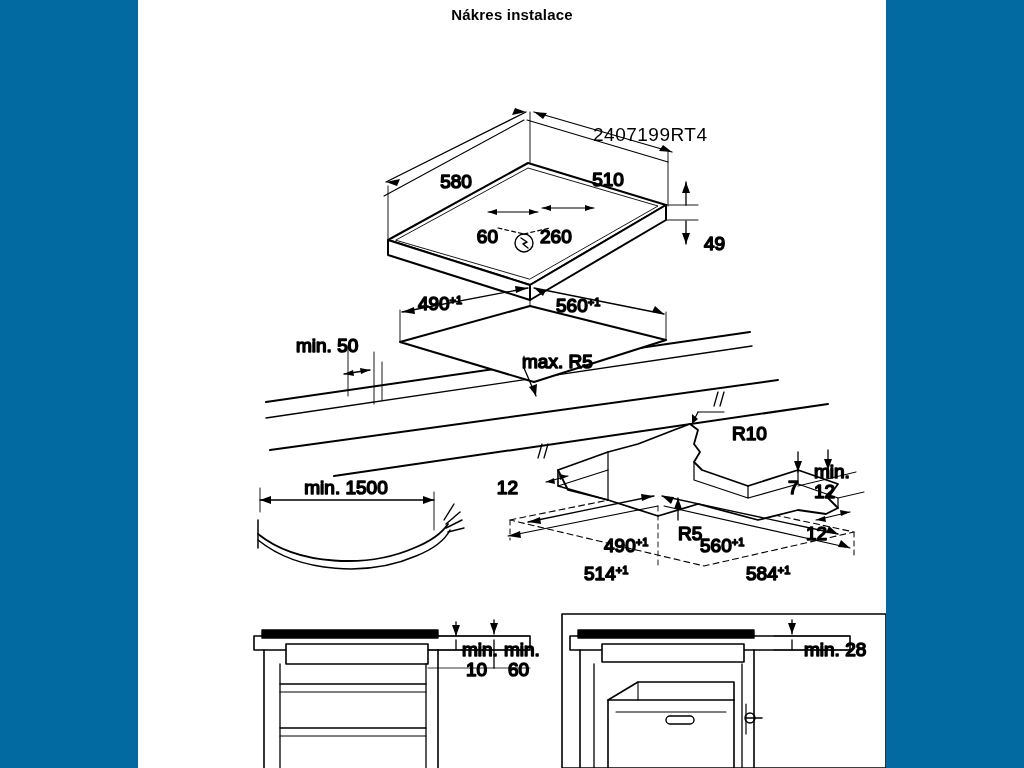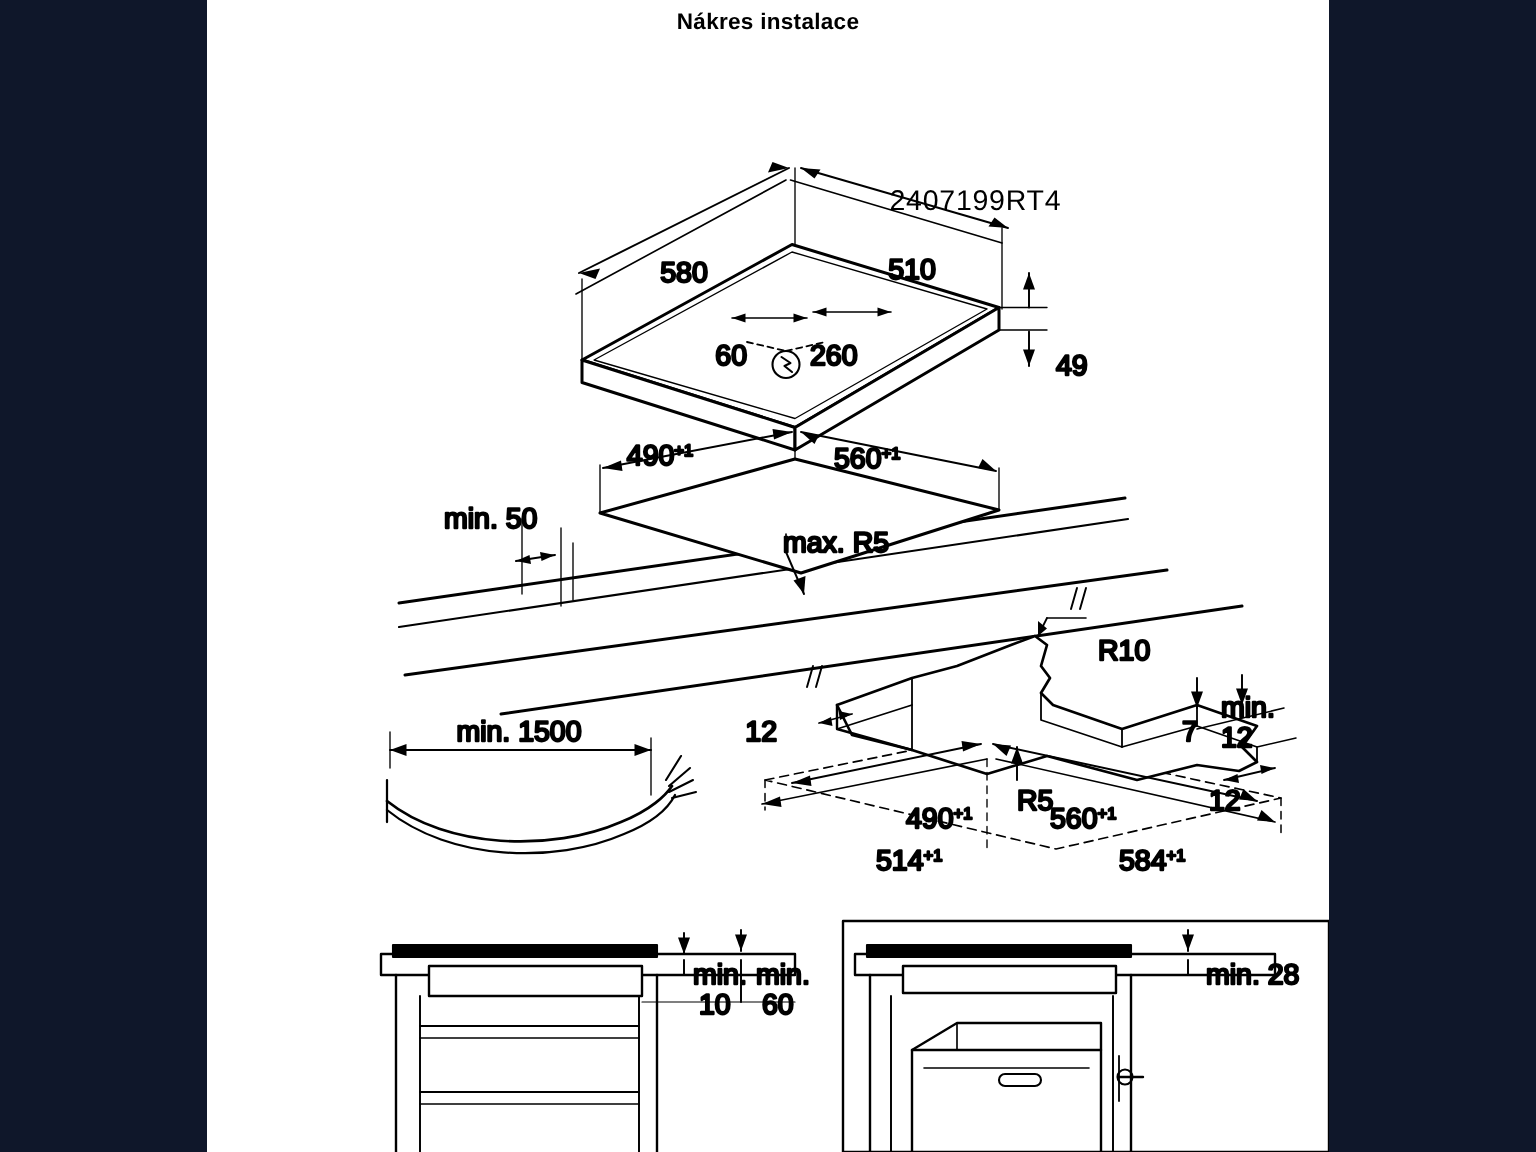--- a/index.html
+++ b/index.html
@@ -7,21 +7,21 @@
     padding: 0;
     background: #000;
     width: 1024px;
     height: 768px;
     overflow: hidden;
   }
   #stage {
     position: relative;
     width: 1024px;
     height: 768px;
-    background: #0f172a;
+    background: #0369a1;
     font-family: "Liberation Sans", sans-serif;
   }
   #sheet {
     position: absolute;
     left: 138px;
     top: 0;
     width: 748px;
     height: 768px;
     background: #ffffff;
   }

